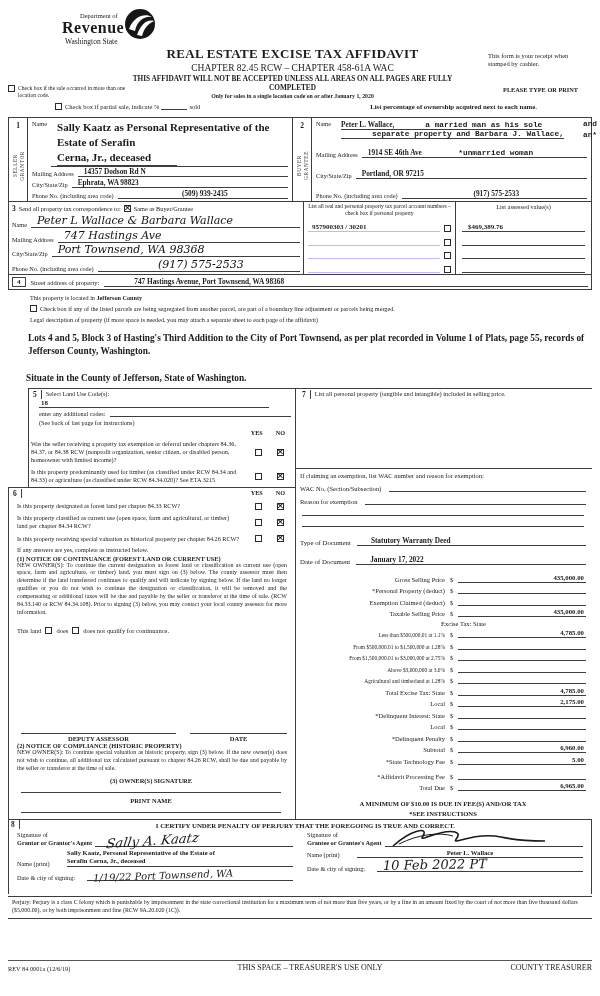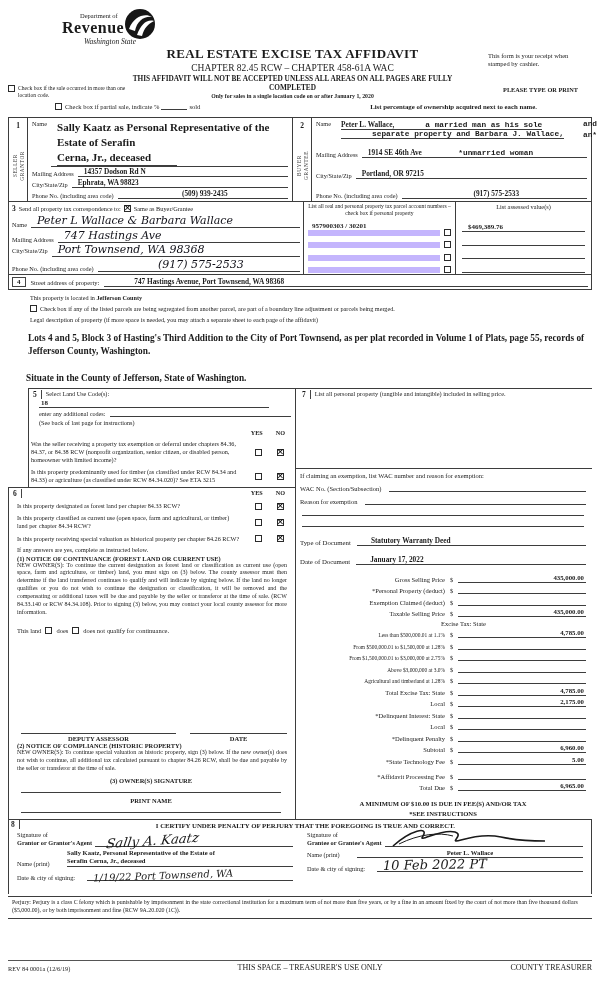--- a/index.html
+++ b/index.html
@@ -13,21 +13,21 @@
   .cb { display:inline-block; width:7px; height:7px; border:1px solid #2b2b2b; position:relative; vertical-align:middle; flex:none; background:#fff; }
   .cb.x::after { content:"✕"; position:absolute; left:-1px; top:-2px; font-size:9px; line-height:9px; font-family:"DejaVu Sans",sans-serif; color:#111; }
   .numtab { font-size:7.5px; font-weight:bold; padding:0 4px 0 2px; border-right:1px solid #444; flex:none; }
   .numbox { font-size:7px; font-weight:bold; border:1px solid #444; padding:0 4px; flex:none; }
 
   
   .hdr { position:relative; height:103px; }
   .logo { position:absolute; left:62px; top:12px; width:110px; }
   .logo .dept { font-size:6.5px; margin-left:18px; }
   .logo .rev { font-size:16px; font-weight:bold; letter-spacing:0.5px; }
-  .logo .ws { font-size:7.5px; font-style:italic; margin-left:22px; }
+  .logo .ws { font-size:7.5px; margin-left:3px; }
   .logo svg { position:absolute; left:62px; top:-4px; }
   .titleblock { position:absolute; left:115px; right:130px; top:46px; text-align:center; }
   .titleblock .t1 { font-size:13px; font-weight:bold; letter-spacing:0.3px; }
   .titleblock .t2 { font-size:9.5px; margin-top:1px; }
   .titleblock .t3 { font-size:7.3px; font-weight:bold; margin-top:1px; }
   .titleblock .t4 { font-size:5.8px; font-weight:bold; margin-top:1px; }
   .receiptnote { position:absolute; right:12px; top:52px; width:100px; font-size:6.5px; line-height:1.3; }
   .typeprint { position:absolute; right:22px; top:86px; font-size:6.3px; font-weight:bold; }
   .multinote { position:absolute; left:8px; top:85px; width:130px; font-size:5.6px; line-height:1.25; display:flex; gap:3px; }
   .partialrow { position:absolute; left:55px; right:8px; top:103px; display:flex; font-size:6.5px; }
@@ -51,21 +51,21 @@
   .nameblock { font-size:11px; font-weight:bold; line-height:1.35; }
   .monoval { font-family:"Liberation Mono",monospace; font-weight:bold; font-size:7.8px;padding-left:31px; }
   .overflowtxt { position:absolute; font-family:"Liberation Mono",monospace; font-weight:bold; font-size:7.8px; white-space:nowrap; }
 
   .row2 { display:flex; height:72px; }
   .c3-left { flex:0 0 295px; border-right:1px solid #3d3d3d; padding:2px 3px; display:flex; flex-direction:column; font-size:6.3px; }
   .c3-head { display:flex; align-items:center; gap:3px; }
   .c3-mid { flex:0 0 152px; border-right:1px solid #3d3d3d; display:flex; flex-direction:column; font-size:5.6px; padding:1px 4px; }
   .c3-mid .hd { text-align:center; line-height:1.2; }
   .prow { display:flex; align-items:flex-end; margin-top:auto; gap:4px; }
-  .prow .pline { flex:1; border-bottom:6px solid #c4b5fd; font-size:7px; font-weight:bold; padding-left:4px; }
+  .prow .pline { flex:1; border-bottom:1px solid #c4b5fd; font-size:7px; font-weight:bold; padding-left:4px; }
   .c3-right { flex:1; display:flex; flex-direction:column; font-size:6.3px; padding:1px 6px; }
   .c3-right .hd { text-align:center; }
   .arow { margin-top:auto; border-bottom:1px solid #3d3d3d; font-size:7px; font-weight:bold; padding-left:6px; }
   .hand { font-family:"DejaVu Serif",serif; font-style:italic; color:#101018; }
   .hand-lg { font-size:11px; transform:rotate(-1deg); }
 
   .row3 { display:flex; align-items:center; border-top:1px solid #3d3d3d; height:15px; font-size:6.5px; padding:0 3px; gap:5px; }
   .row3 .addr { flex:1; border-bottom:1px solid #3d3d3d; font-size:7.3px; font-weight:bold; padding-left:30px; }
 
   
@@ -259,21 +259,21 @@
           <span>Same as Buyer/Grantee</span>
         </div>
         <div class="frow" style="font-size:6.3px;">
           <span class="lab">Name</span>
           <span class="val" style="font-weight:normal;"><span class="hand hand-lg">Peter L Wallace &amp; Barbara Wallace</span></span>
         </div>
         <div class="frow" style="font-size:6.3px;">
           <span class="lab">Mailing Address</span>
           <span class="val" style="font-weight:normal;"><span class="hand hand-lg">747 Hastings Ave</span></span>
         </div>
-        <div class="frow" style="font-size:6.3px;align-items:center;">
+        <div class="frow" style="font-size:6.3px;">
           <span class="lab">City/State/Zip</span>
           <span class="val" style="font-weight:normal;"><span class="hand hand-lg">Port Townsend, WA 98368</span></span>
         </div>
         <div class="frow" style="font-size:6.3px;">
           <span class="lab">Phone No. (including area code)</span>
           <span class="val" style="font-weight:normal; text-align:center;"><span class="hand hand-lg">(917) 575-2533</span></span>
         </div>
       </div>
 
       <div class="c3-mid">

